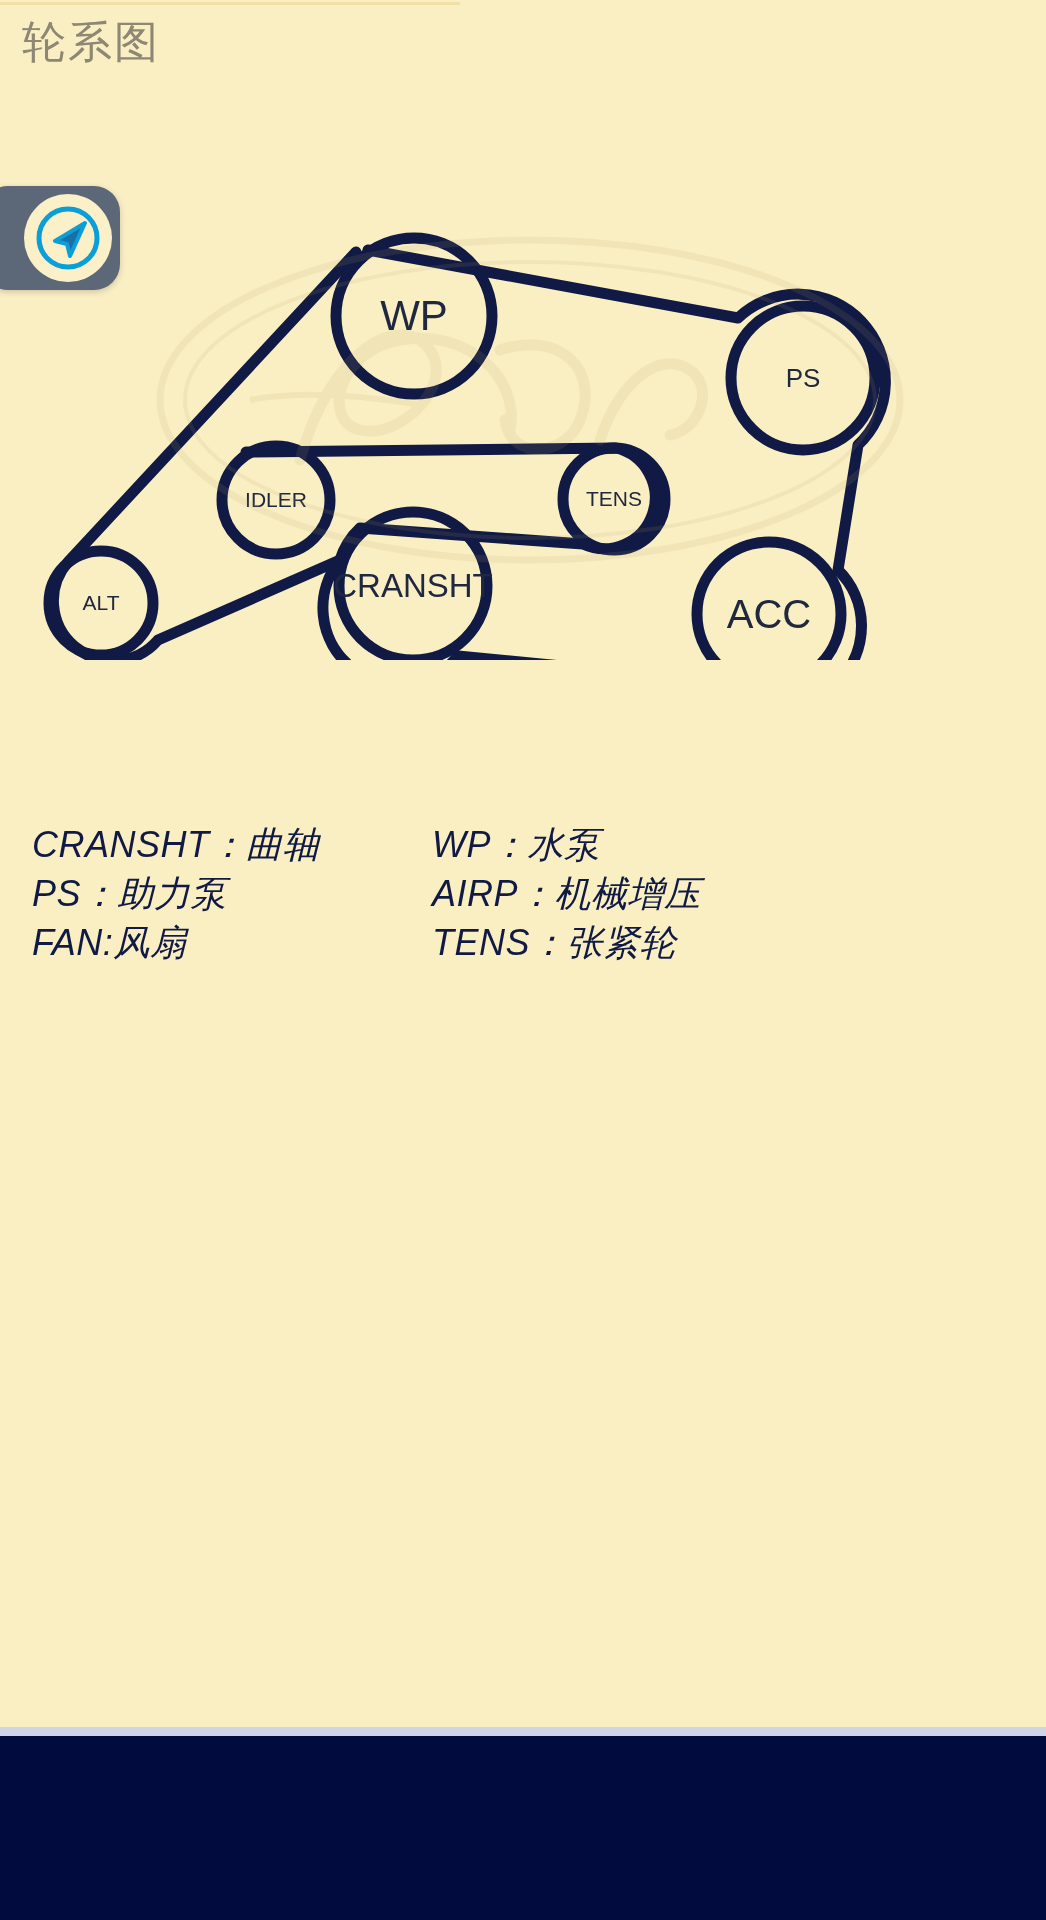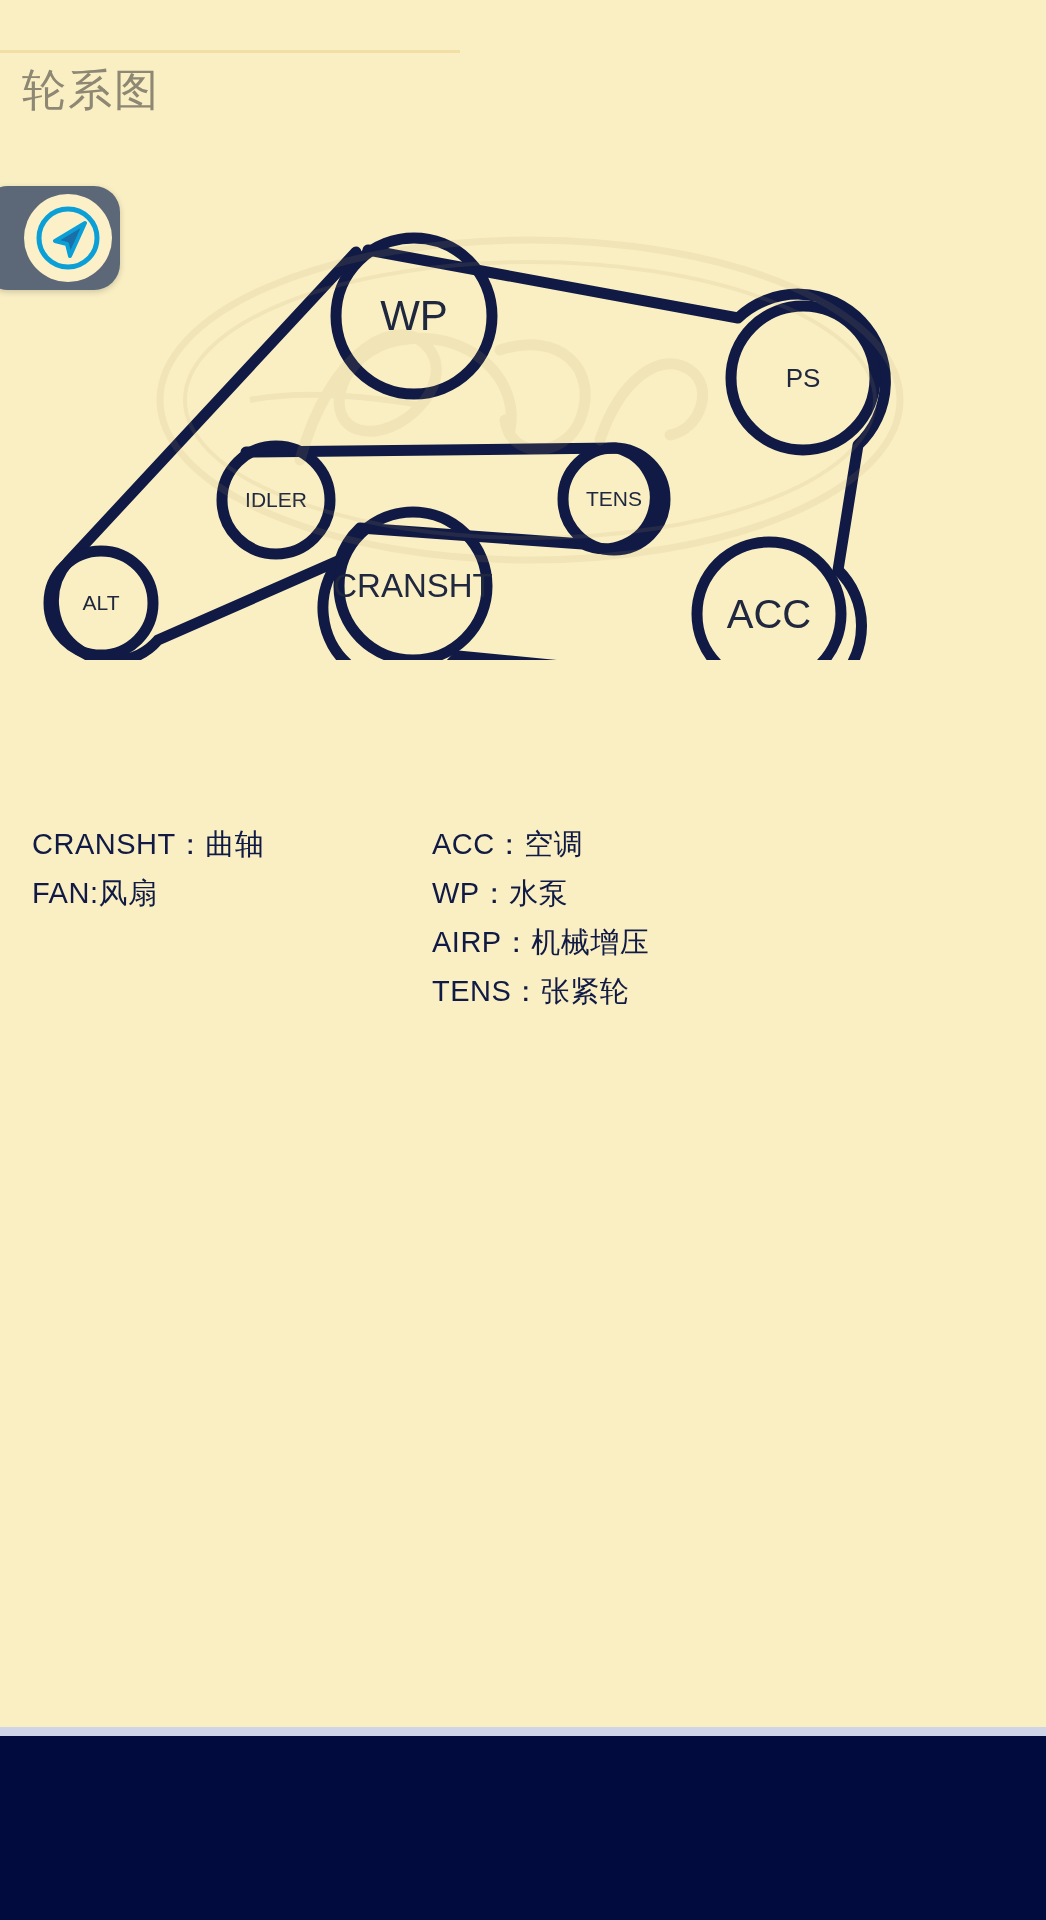--- a/index.html
+++ b/index.html
@@ -7,21 +7,20 @@
     width:1046px;height:1920px;
     background:#faefc3;
     font-family:"Liberation Sans","DejaVu Sans",sans-serif;
     overflow:hidden;
     position:relative;
   }
   
   #topbar{
     position:absolute;left:0;top:0;width:1046px;height:88px;
     background:#faefc3;
-    margin-top:48px;
   }
   #page-title{
     position:absolute;left:22px;top:12px;
     font-size:44px;line-height:60px;
     color:#8d8774;
     letter-spacing:2px;
     white-space:nowrap;
   }
   #topbar-rule{
     position:absolute;left:0;top:2px;width:460px;height:3px;
@@ -54,25 +53,26 @@
   #legend{
     position:absolute;left:0;top:820px;
     width:1046px;
   }
   .legend-col{
     position:absolute;top:0;
   }
   #legend-col-left{left:32px;}
   #legend-col-right{left:432px;}
   .legend-row{
-    font-size:29px;
+    font-size:36px;
     line-height:49px;
     color:#101a44;
     white-space:nowrap;
     letter-spacing:.5px;
+    font-style:italic;
   }
   
   #footer-divider{
     position:absolute;left:0;top:1727px;width:1046px;height:9px;
     background:#cfd4e6;
   }
   #footer{
     position:absolute;left:0;top:1736px;width:1046px;height:184px;
     background:#020b3e;
   }
@@ -147,24 +147,24 @@
       <text x="63" y="510" font-size="21">ALT</text>
       <text x="375" y="497" font-size="33">CRANSHT</text>
       <text x="731" y="528" font-size="40">ACC</text>
     </g>
   </svg>
 </div>
 
 <div id="legend">
   <div class="legend-col" id="legend-col-left">
     <div class="legend-row">CRANSHT：曲轴</div>
+    <div class="legend-row">PS：助力泵</div>
     <div class="legend-row">FAN:风扇</div>
   </div>
   <div class="legend-col" id="legend-col-right">
-    <div class="legend-row">ACC：空调</div>
     <div class="legend-row">WP：水泵</div>
     <div class="legend-row">AIRP：机械增压</div>
     <div class="legend-row">TENS：张紧轮</div>
   </div>
 </div>
 
 <div id="footer-divider"></div>
 <div id="footer"></div>
 
 </body></html>

